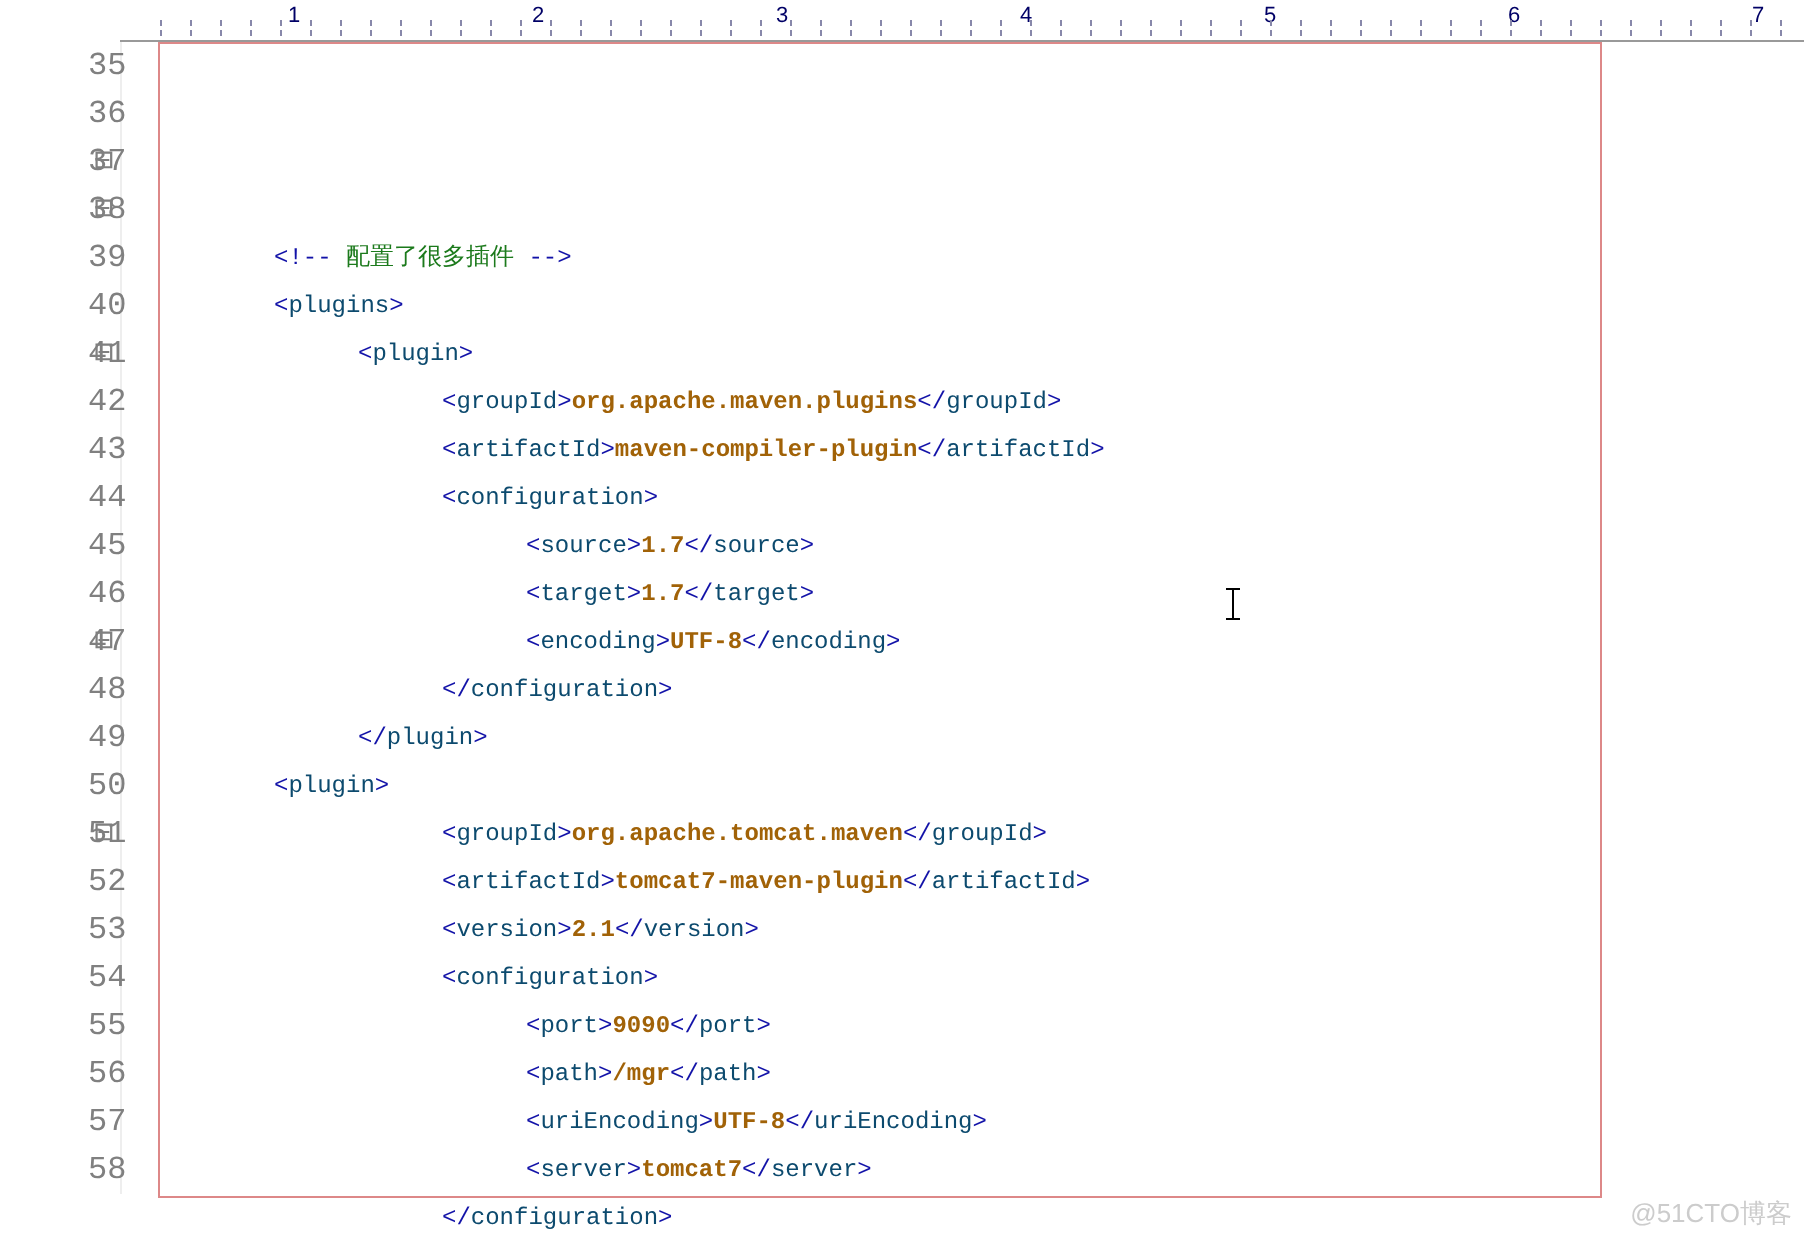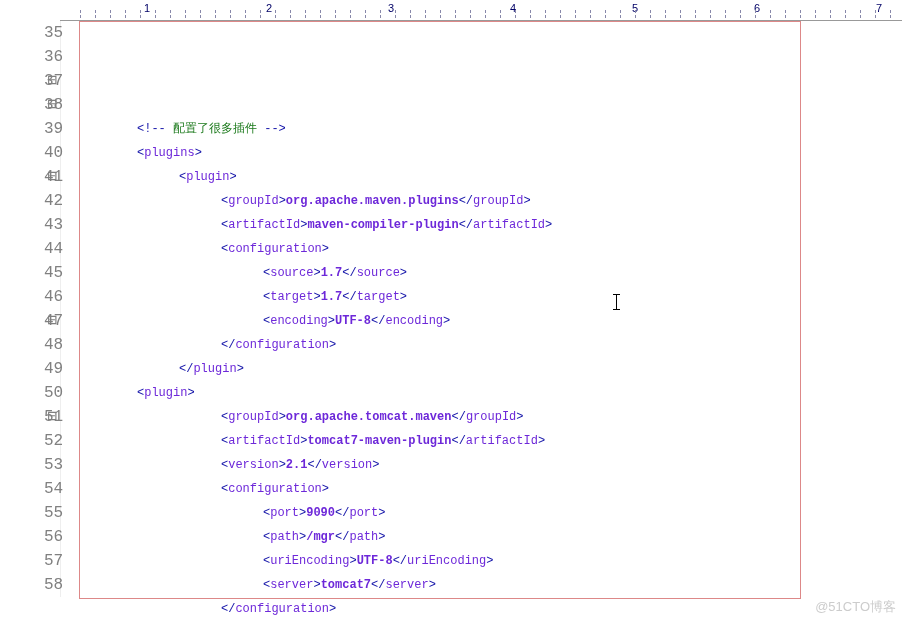--- a/index.html
+++ b/index.html
@@ -65,22 +65,22 @@
     border:1px solid #d88;
     pointer-events:none;
   }
   .cline { height:24px; }
   .i2 { padding-left: 56px; }
   .i3 { padding-left: 98px; }
   .i4 { padding-left: 140px; }
   .i5 { padding-left: 182px; }
   .c-comment { color: #1c7a1c; }
   .c-tag { color: #1212a8; }
-  .c-attr { color: #6d28d9; margin-top: 48px; }
-  .c-text { color: #6d28d9; font-weight:bold;margin-top:36px; }
+  .c-attr { color: #0c4a6e; margin-top: 48px; }
+  .c-text { color: #a16207; font-weight:bold;margin-top:36px; }
   .cursor {
     position:absolute;
     left:555px; top:273px;
     width:1px; height:16px;
     background:#000;
   }
   .cursor::before, .cursor::after{
     content:"";position:absolute;width:7px;height:1px;background:#000;left:-3px;
   }
   .cursor::before{top:0;} .cursor::after{bottom:0;}

